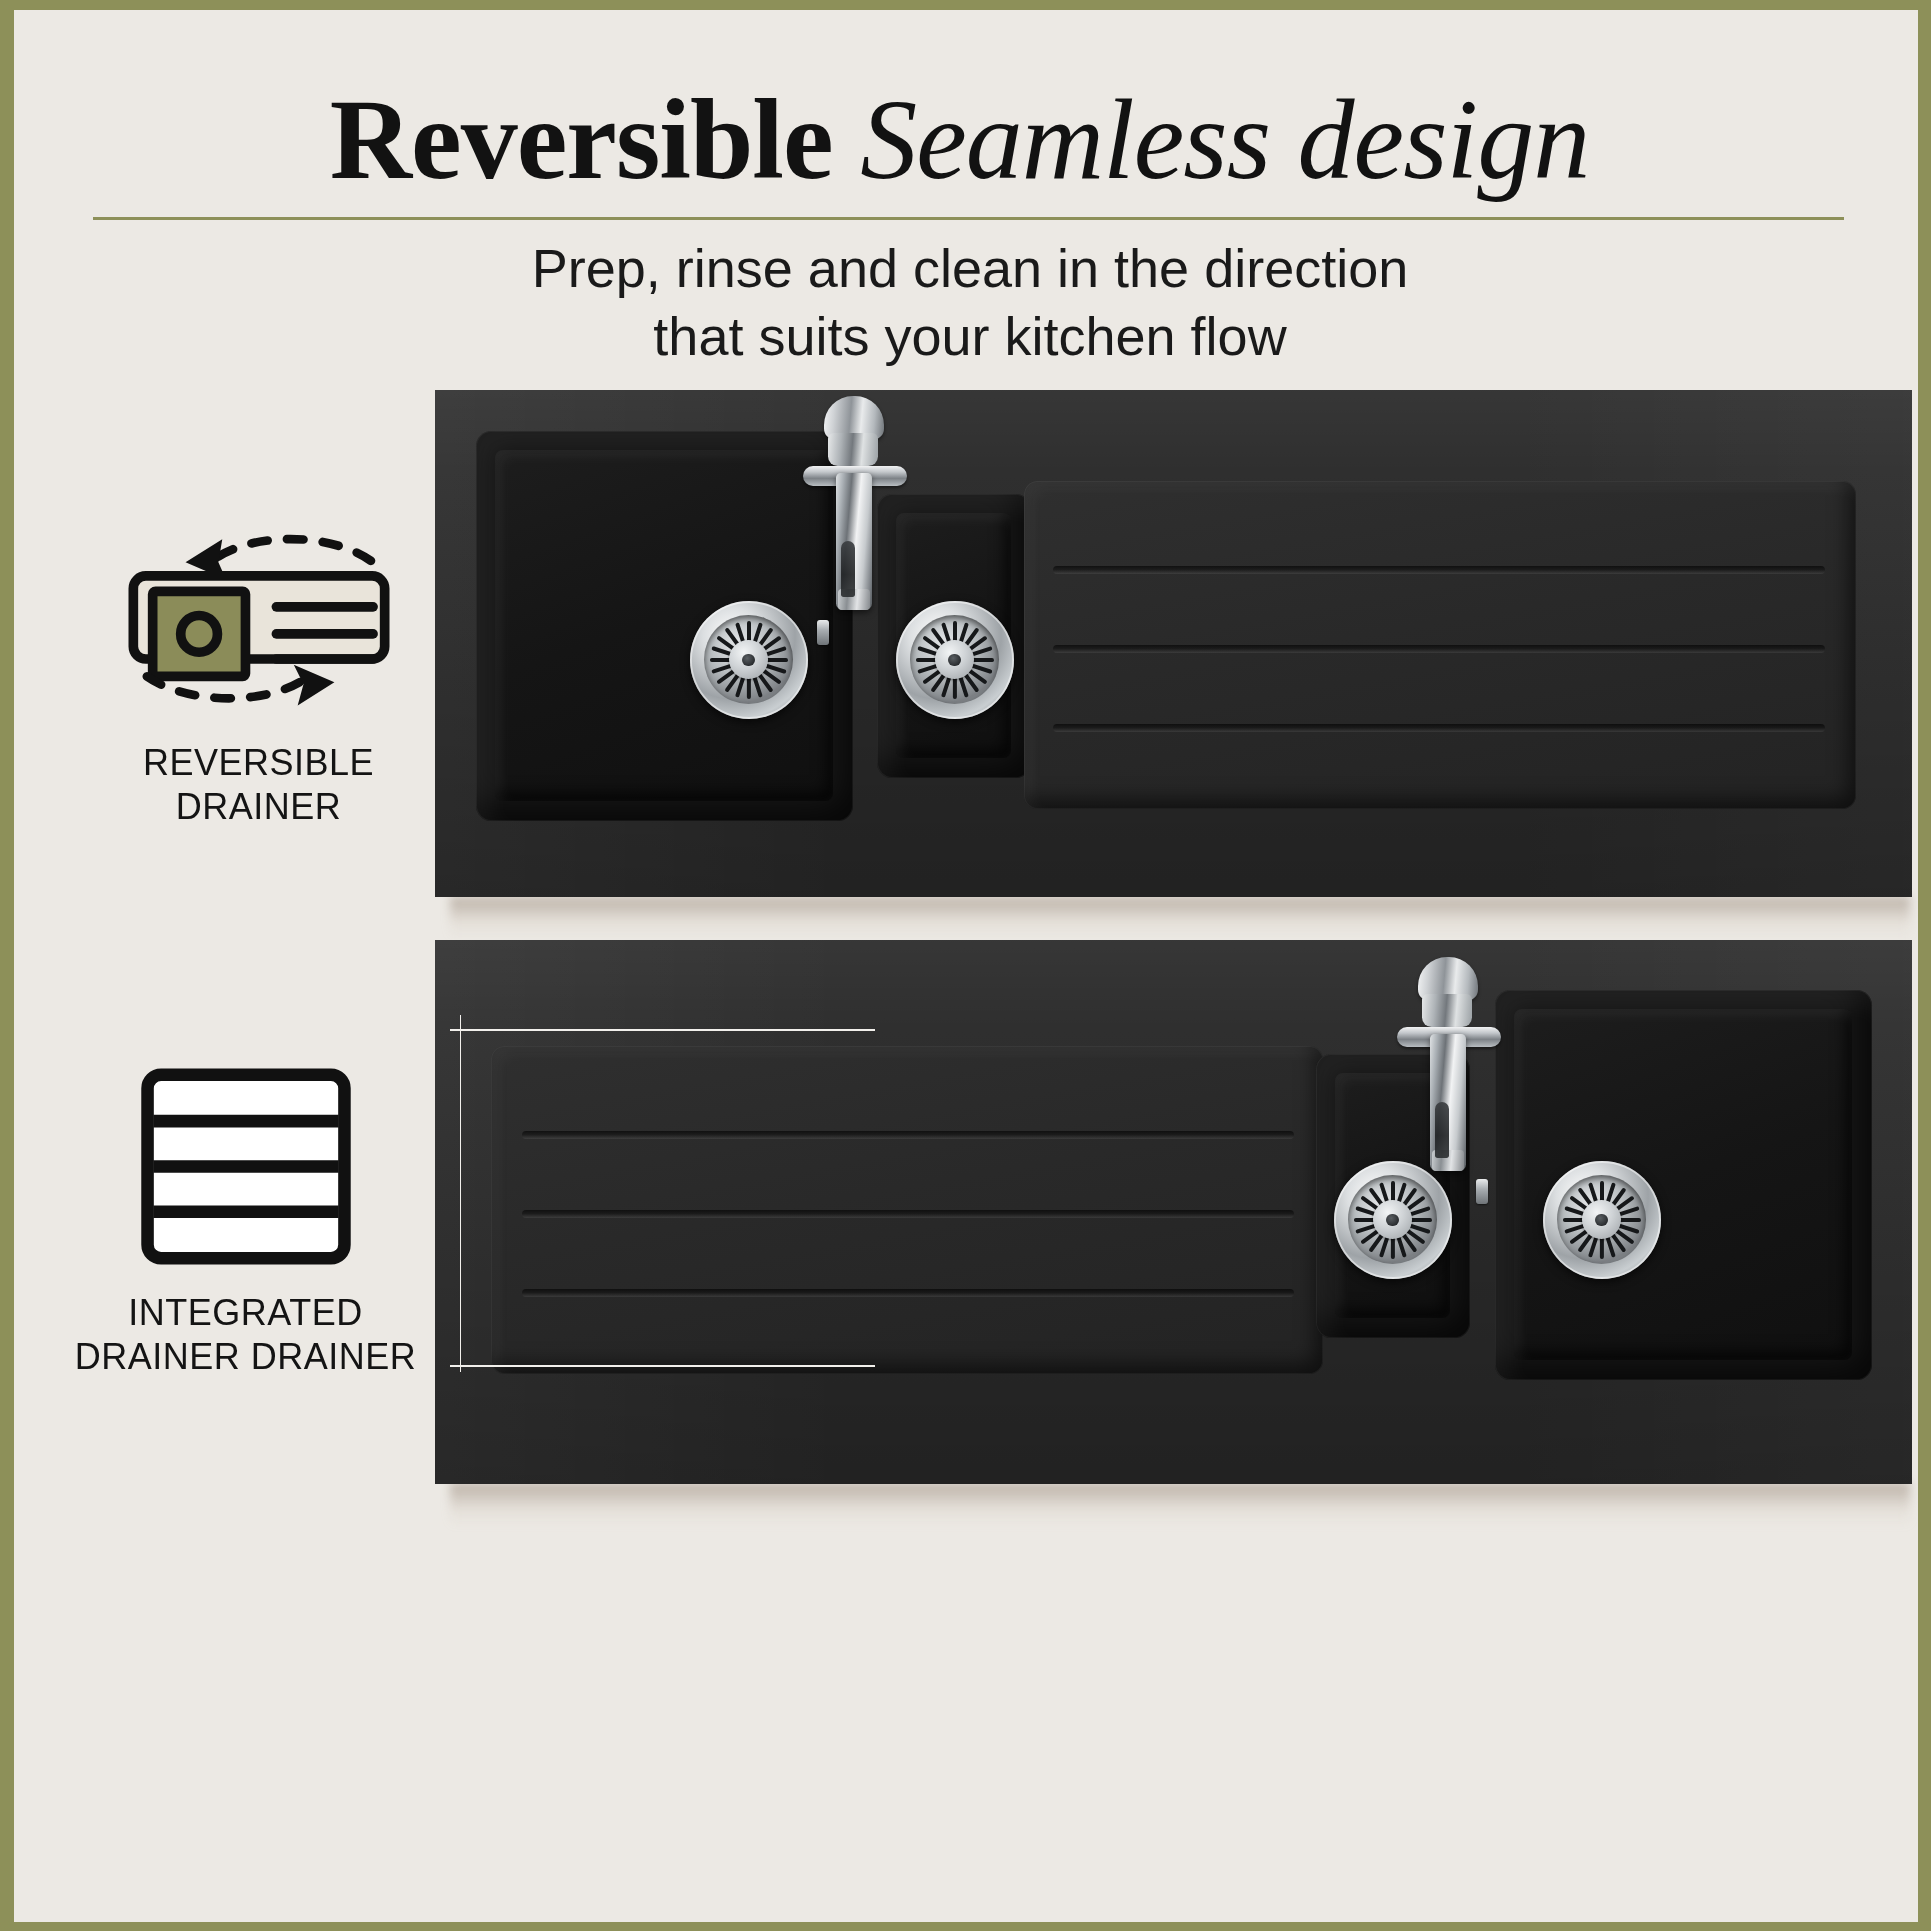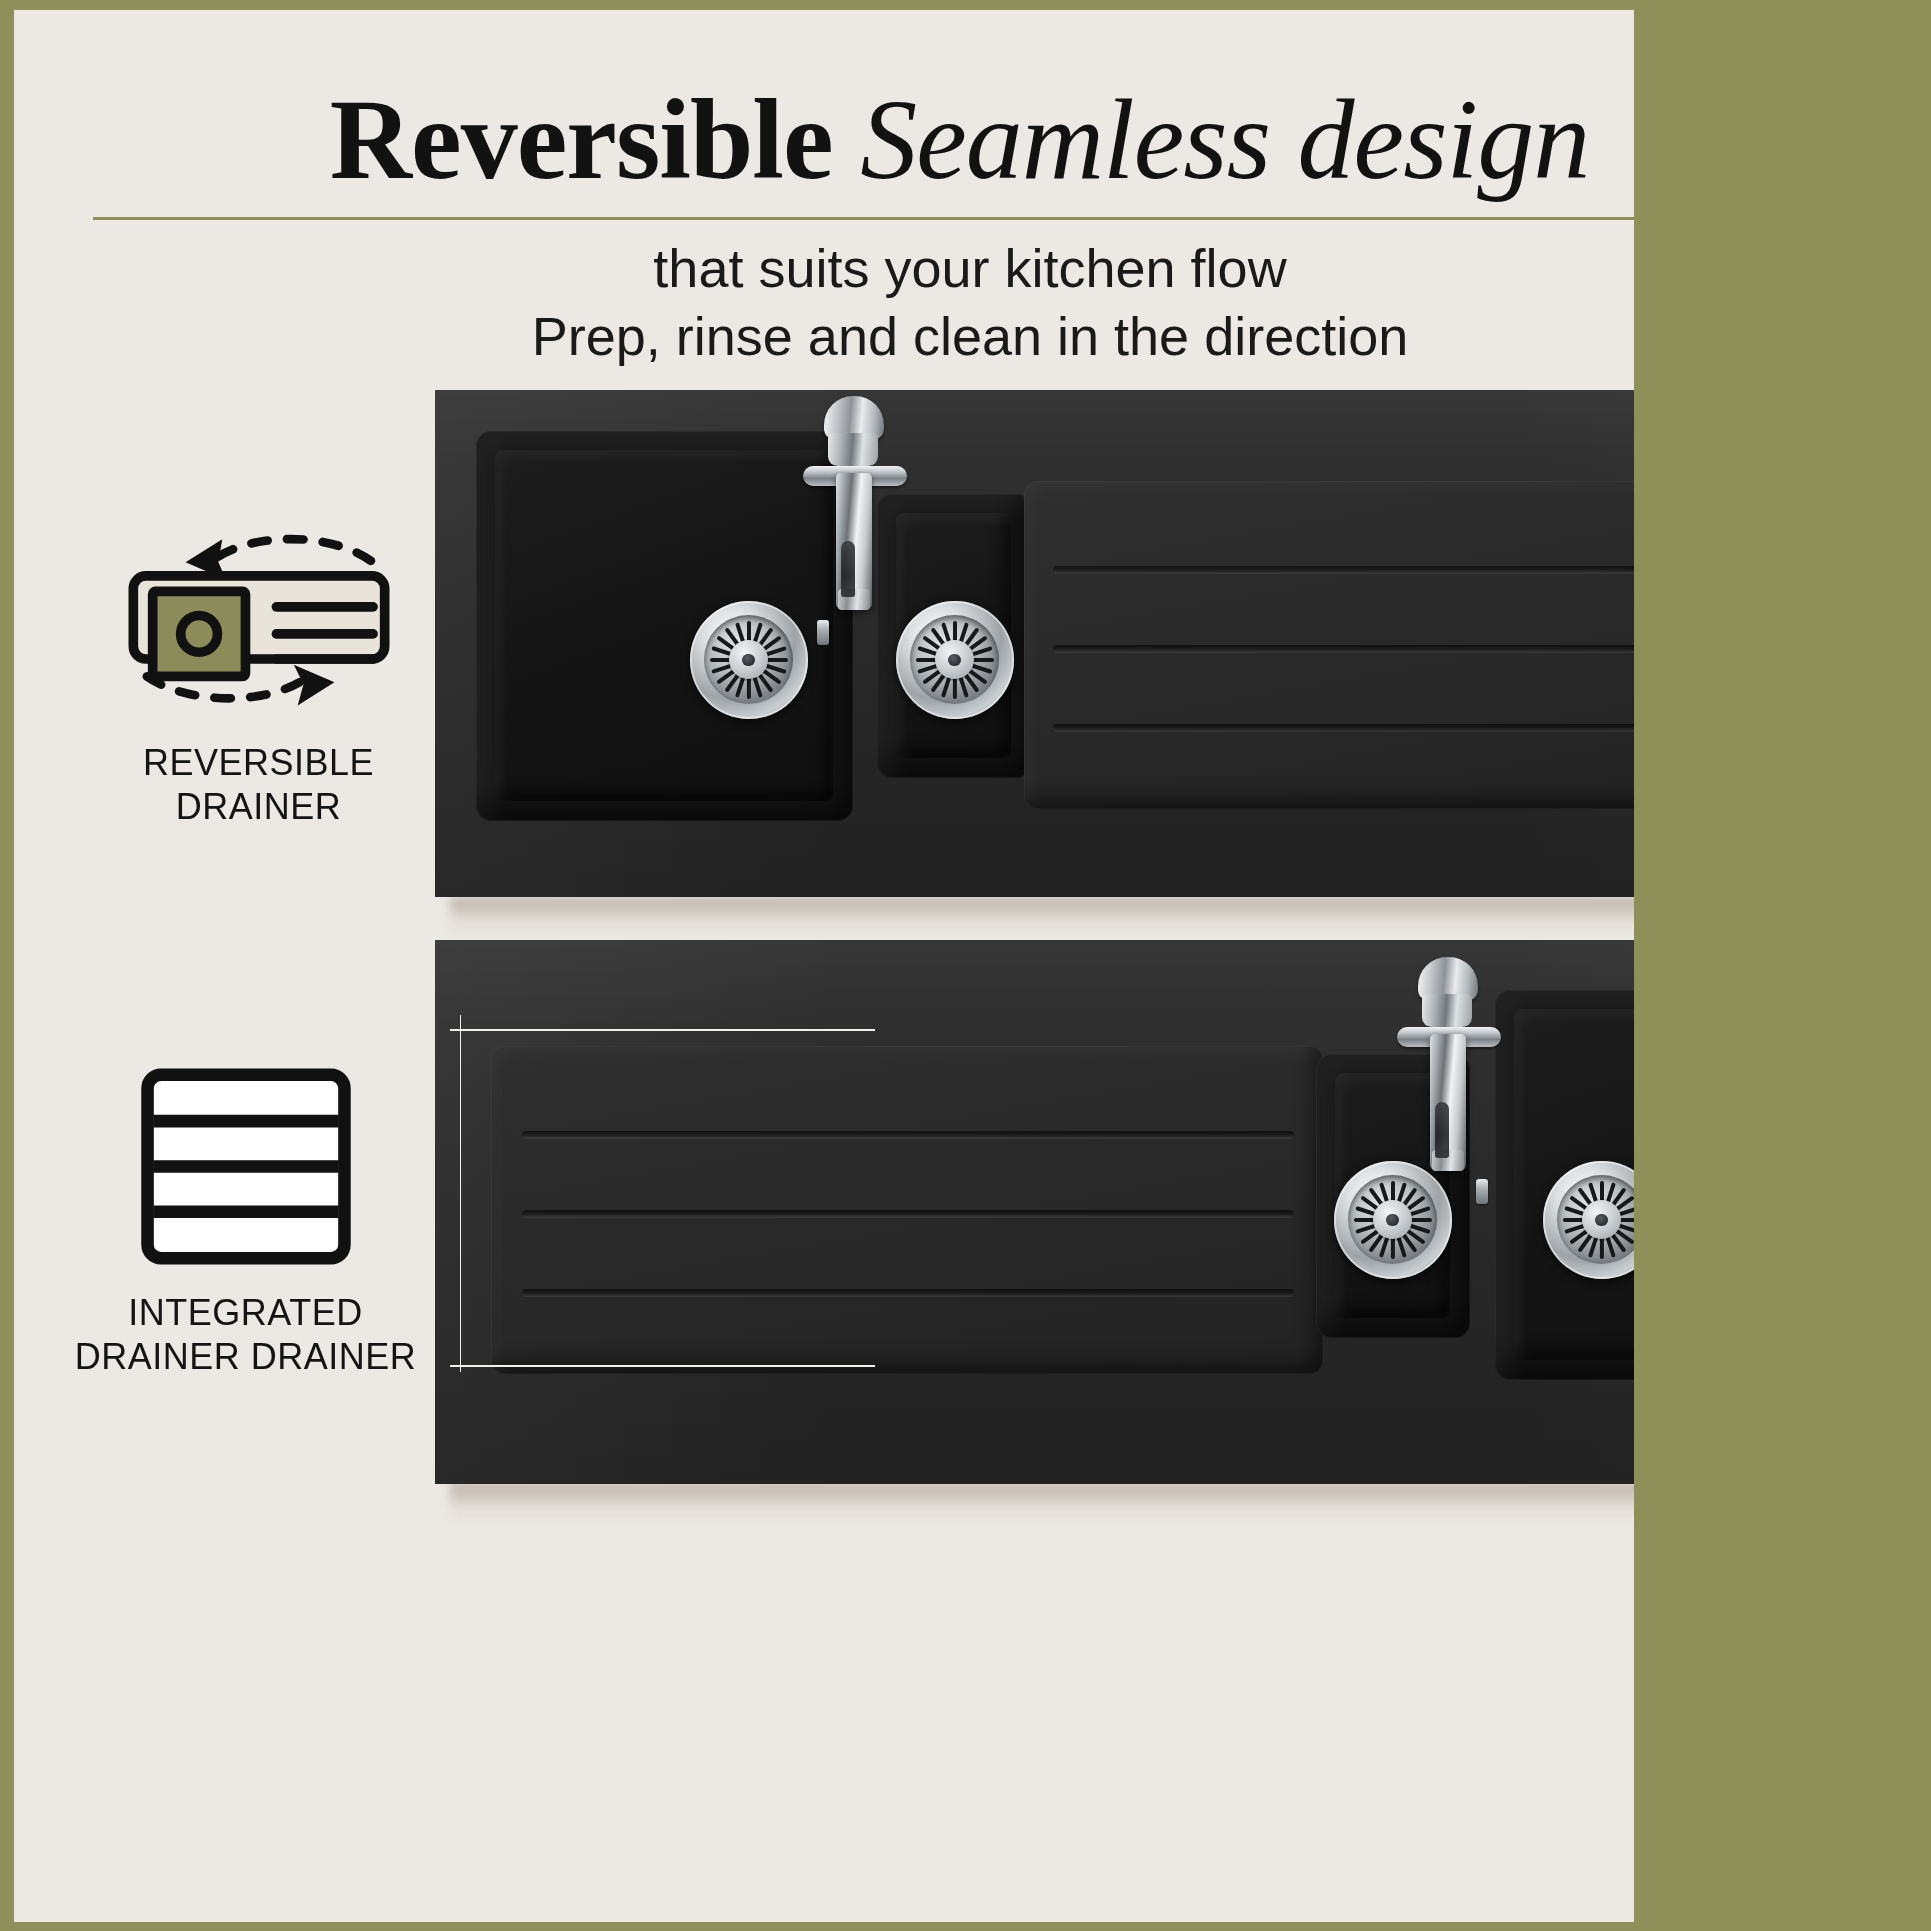--- a/index.html
+++ b/index.html
@@ -20,21 +20,21 @@
     width: 1931px;
     height: 1931px;
     background: #8d9059;
   }
 
   
   .inner-panel {
     position: absolute;
     left: 13.5px;
     top: 9.7px;
-    width: 1620px;
+    width: 1904px;
     height: 1912px;
     background: #ece9e4;
     overflow: hidden;
   }
 
   
   .headline {
     position: absolute;
     left: 77px;
     top: 73px;
@@ -298,22 +298,22 @@
   <div class="inner-panel">
 
     <div class="headline">
       <span class="hl-regular">Reversible</span>
       <span class="hl-italic">Seamless design</span>
     </div>
 
     <div class="title-rule"></div>
 
     <div class="subtitle">
+      <div>Prep, rinse and clean in the direction</div>
       <div>that suits your kitchen flow</div>
-      <div>Prep, rinse and clean in the direction</div>
     </div>
 
     <div class="feature feature-1">
       <div class="feature-icon-wrap">
         <svg class="icon-svg" width="290" height="208" viewBox="0 0 300 215">
 
           <path d="M 108 46 C 150 20 228 22 268 52" fill="none" stroke="#111111" stroke-width="9" stroke-linecap="round" stroke-dasharray="17 20"></path>
           <path d="M 112 28 L 74 52 L 116 70 L 108 52 Z" fill="#111111"></path>
 
           <rect x="20" y="66" width="260" height="86" rx="13" ry="13" fill="#e9e4da" stroke="#111111" stroke-width="10"></rect>

